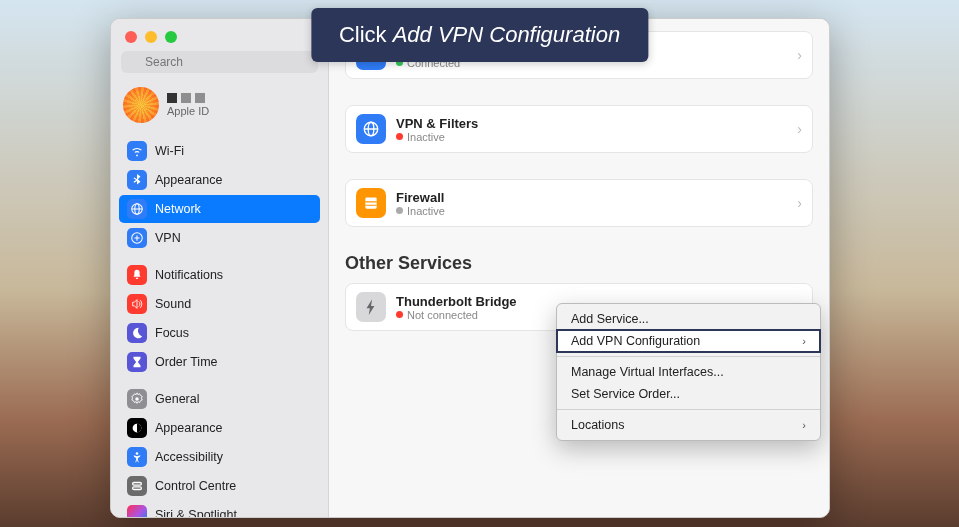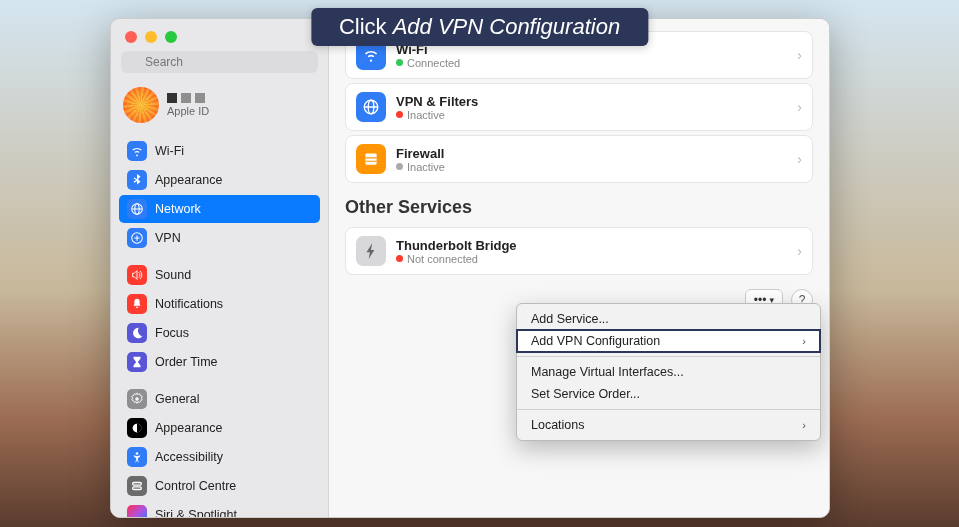--- a/index.html
+++ b/index.html
@@ -1,18 +1,18 @@
 <!DOCTYPE html>
 <html><head>
 <meta charset="utf-8">
 <style>
 * { box-sizing: border-box; margin: 0; padding: 0; font-family: -apple-system, BlinkMacSystemFont, "Helvetica Neue", sans-serif; }
 body { width: 959px; height: 527px; background: linear-gradient(to bottom, #d4e5f0 0%, #c8b89a 55%, #9a6b52 80%, #5a3c2e 100%); overflow: hidden; position: relative; }
 
-.annotation-banner { position: absolute; top: 8px; left: 50%; transform: translateX(-50%); background: #2c3658; color: #fff; padding: 6px 28px; border-radius: 6px; font-size: 22px; z-index: 100; box-shadow: 0 2px 8px rgba(0,0,0,0.2); }
+.annotation-banner { position: absolute; top: 8px; left: 50%; transform: translateX(-50%); background: #2c3658; color: #fff; padding: 14px 28px; border-radius: 6px; font-size: 22px; z-index: 100; box-shadow: 0 2px 8px rgba(0,0,0,0.2); }
 .annotation-banner em { font-style: italic; }
 
 .window { position: absolute; left: 110px; top: 18px; width: 720px; height: 500px; background: #f4f4f4; border-radius: 10px; display: flex; overflow: hidden; box-shadow: 0 10px 40px rgba(0,0,0,0.3); border: 1px solid #ccc; }
 
 .sidebar { width: 218px; background: #e8e8eb; border-right: 1px solid #d5d5d5; display: flex; flex-direction: column; }
 .traffic-lights { display: flex; gap: 8px; padding: 12px 14px 8px; }
 .dot { width: 12px; height: 12px; border-radius: 50%; }
 .dot.red { background: #ff5f56; }
 .dot.yellow { background: #ffbd2e; }
 .dot.green { background: #27c93f; }
@@ -33,38 +33,38 @@
 .apple-id-label { color: #666; font-size: 11px; }
 
 .nav-list { list-style: none; padding: 4px 8px; overflow-y: auto; flex: 1; }
 .nav-item { display: flex; align-items: center; gap: 8px; padding: 4px 8px; border-radius: 5px; font-size: 12.5px; color: #222; cursor: default; margin-bottom: 1px; }
 .nav-item.active { background: #0a7aff; color: #ffffff; }
 .nav-item .icon-box { width: 20px; height: 20px; border-radius: 5px; display: flex; align-items: center; justify-content: center; flex-shrink: 0; }
 .nav-spacer { height: 8px; }
 
 .main { flex: 1; background: #f7f7f7; overflow-y: auto; padding: 12px 16px 0; position: relative; }
 
-.list-row { display: flex; align-items: center; background: #fff; border: 1px solid #e5e5e5; border-radius: 8px; margin-bottom: 4px; padding: 8px 10px; position: relative; }
+.list-row { display: flex; align-items: center; background: #fff; border: 1px solid #e5e5e5; border-radius: 8px; margin-bottom: 26px; padding: 8px 10px; position: relative; }
 .list-row .row-icon { width: 30px; height: 30px; border-radius: 7px; display: flex; align-items: center; justify-content: center; margin-right: 10px; flex-shrink: 0; }
 .row-content { flex: 1; }
 .row-title { font-size: 13px; font-weight: 700; color: #222; }
 .row-sub { font-size: 11px; color: #888; display: flex; align-items: center; gap: 4px; }
 .status-dot { width: 7px; height: 7px; border-radius: 50%; display: inline-block; }
 .status-dot.green { background: #34c759; }
 .status-dot.red { background: #ff3b30; }
 .status-dot.gray { background: #aaa; }
 .chevron { color: #bbb; font-size: 14px; }
 
 .section-header { font-size: 18px; font-weight: 600; color: #333; margin: 14px 0 9px; }
 
 .footer-controls { display: flex; justify-content: flex-end; gap: 8px; margin-top: 14px; }
 .pill-btn { background: #fff; border: 1px solid #ccc; border-radius: 6px; padding: 3px 8px; font-size: 12px; color: #333; display: flex; align-items: center; gap: 3px; }
 .help-btn { width: 22px; height: 22px; border-radius: 50%; border: 1px solid #ccc; background: #fff; font-size: 12px; color: #555; display: flex; align-items: center; justify-content: center; }
 
-.context-menu { position: absolute; right: 8px; top: 284px; width: 305px; background: #f2f2f2; border: 1px solid #bbb; border-radius: 6px; box-shadow: 0 8px 24px rgba(0,0,0,0.25); padding: 4px 0; z-index: 50; }
+.context-menu { position: absolute; right: 8px; top: 284px; width: 265px; background: #f2f2f2; border: 1px solid #bbb; border-radius: 6px; box-shadow: 0 8px 24px rgba(0,0,0,0.25); padding: 4px 0; z-index: 50; }
 .menu-item { padding: 4px 14px; font-size: 12.5px; color: #222; display: flex; justify-content: space-between; align-items: center; }
 .menu-item.highlighted { outline: 2px solid #2c3658; outline-offset: -1px; background: #fff; }
 .menu-divider { height: 1px; background: #d0d0d0; margin: 4px 0; }
 .menu-chevron { font-size: 11px; color: #555; }
 
 
 .ic-blue { background: #2f7cf6; color:#fff; }
 .ic-orange { background: #ff9500; color:#fff; }
 .ic-red { background: #ff3b30; color:#fff; }
 .ic-purple { background: #5856d6; color:#fff; }
@@ -146,32 +146,32 @@
               <circle cx="8" cy="8" r="6"></circle>
               <path d="M8 5v6M5 8h6"></path>
             </svg>
           </span>
         <span>VPN</span>
       </li>
       <li class="nav-spacer"></li>
       <li class="nav-item">
         <span class="icon-box ic-red">
             <svg viewBox="0 0 16 16" fill="#fff">
+              <path d="M8 2a3 3 0 013 3v3l1 2H4l1-2V5a3 3 0 013-3zm-1.5 9h3a1.5 1.5 0 01-3 0z"></path>
+            </svg>
+          </span>
+        <span>Notifications</span>
+      </li>
+      <li class="nav-item">
+        <span class="icon-box ic-red">
+            <svg viewBox="0 0 16 16" fill="#fff">
               <path d="M3 6h2l3-3v10l-3-3H3zM10 5a4 4 0 010 6M11.5 3.5a6 6 0 010 9" stroke="#fff" stroke-width="1" fill="none"></path>
             </svg>
           </span>
         <span>Sound</span>
-      </li>
-      <li class="nav-item">
-        <span class="icon-box ic-red">
-            <svg viewBox="0 0 16 16" fill="#fff">
-              <path d="M8 2a3 3 0 013 3v3l1 2H4l1-2V5a3 3 0 013-3zm-1.5 9h3a1.5 1.5 0 01-3 0z"></path>
-            </svg>
-          </span>
-        <span>Notifications</span>
       </li>
       <li class="nav-item">
         <span class="icon-box ic-purple">
             <svg viewBox="0 0 16 16" fill="#fff">
               <path d="M10 2a6 6 0 104 10A7 7 0 0110 2z"></path>
             </svg>
           </span>
         <span>Focus</span>
       </li>
       <li class="nav-item">

